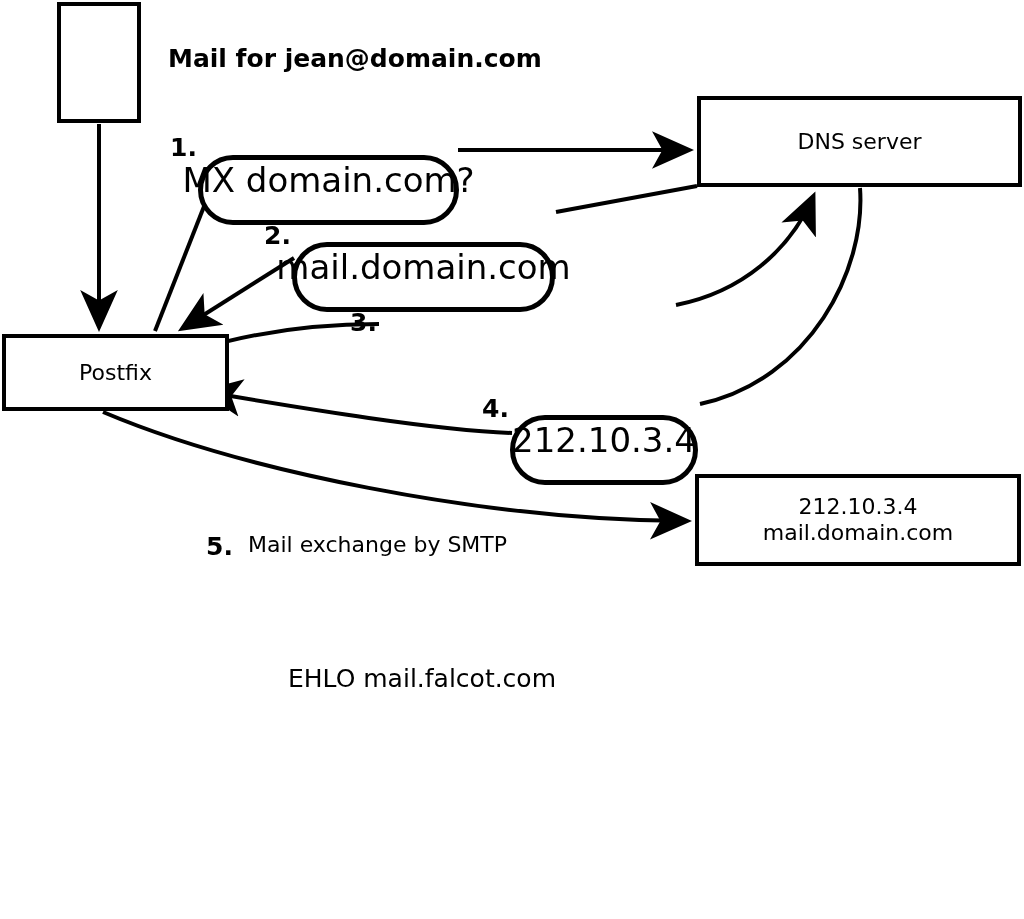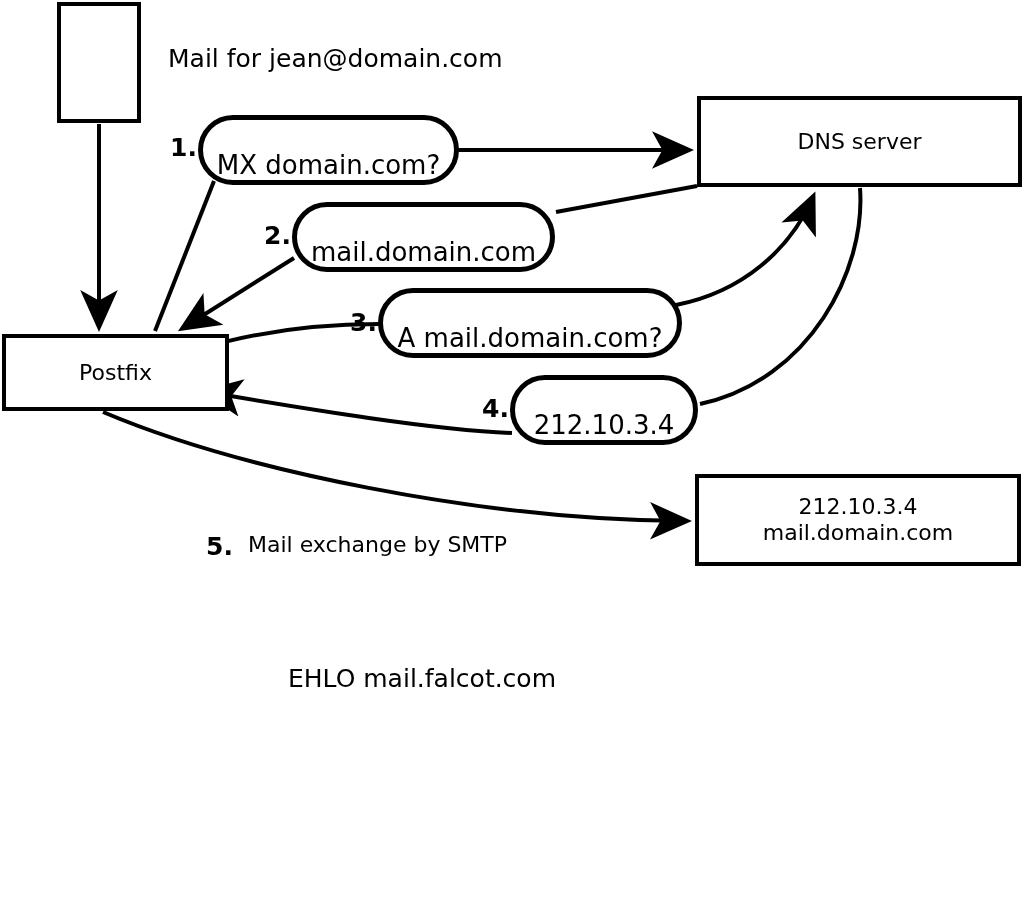--- a/index.html
+++ b/index.html
@@ -37,39 +37,41 @@
     font-size: 22px;
     z-index: 3;
   }
   .bubble {
     position: absolute;
     box-sizing: border-box;
     border: 5px solid #000000;
     border-radius: 36px;
     background: #ffffff;
     display: flex;
-    align-items: flex-end;
+    align-items: flex-start;
     justify-content: center;
     text-align: center;
-    font-size: 26px;
+    font-size: 34px;
     z-index: 4;
     white-space: nowrap;
+    margin-top: 40px;
   }
   .step-num {
     position: absolute;
     font-size: 25px;
     font-weight: bold;
     z-index: 5;
     white-space: nowrap;
   }
   .plain-label {
     position: absolute;
     font-size: 25px;
     white-space: nowrap;
     z-index: 5;
+    font-weight: bold;
   }
   .smtp-title {
     position: absolute;
     font-size: 22px;
     white-space: nowrap;
     z-index: 5;
   }
   .transcript {
     position: absolute;
     font-size: 25px;
@@ -134,23 +136,20 @@
   <div class="bubble" style="left:198px; top:115px; width:261px; height:70px;">
     <span>MX domain.com?</span>
   </div>
 
   <div class="step-num" style="left:264px; top:221px;">2.</div>
   <div class="bubble" style="left:292px; top:202px; width:263px; height:70px;">
     <span>mail.domain.com</span>
   </div>
 
   <div class="step-num" style="left:350px; top:308px;">3.</div>
-  <div class="bubble" style="left:378px; top:288px; width:304px; height:70px;">
-    <span>A mail.domain.com?</span>
-  </div>
 
   <div class="step-num" style="left:482px; top:394px;">4.</div>
   <div class="bubble" style="left:510px; top:375px; width:188px; height:70px;">
     <span>212.10.3.4</span>
   </div>
 
   <div class="step-num" style="left:206px; top:532px;">5.</div>
   <div class="smtp-title" style="left:248px; top:532px;">Mail exchange by SMTP</div>
 
   <div class="transcript" style="left:248px; top:596px;">

